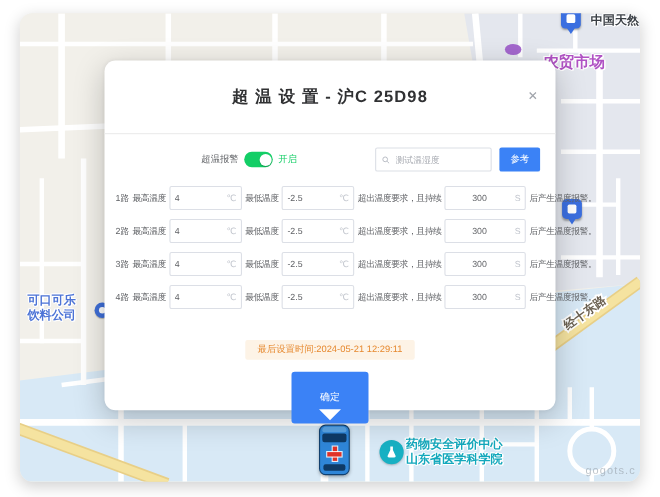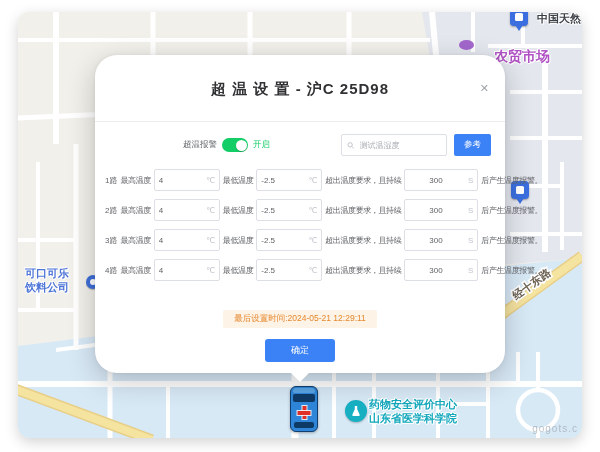--- a/index.html
+++ b/index.html
@@ -36,21 +36,21 @@
   .truck .hood{position:absolute;top:1px;left:2px;right:2px;height:5px;background:#5aa4e4;border-radius:4px 4px 2px 2px;}
   .truck .windshield{position:absolute;top:7px;left:2px;right:2px;height:8px;background:#0e3a66;border-radius:2px;}
   .truck .rear{position:absolute;bottom:3px;left:3px;right:3px;height:6px;background:#0e3a66;border-radius:2px;}
   .truck .cross{position:absolute;top:19px;left:50%;transform:translateX(-50%);width:13px;height:13px;}
   .truck .cross::before{content:'';position:absolute;left:4.5px;top:0;width:4px;height:13px;background:#e03128;box-shadow:0 0 0 1px rgba(255,255,255,.85);}
   .truck .cross::after{content:'';position:absolute;top:4.5px;left:0;width:13px;height:4px;background:#e03128;box-shadow:0 0 0 1px rgba(255,255,255,.85);}
   .watermark{position:absolute;right:4px;bottom:4px;font-size:10px;color:#9aa4ad;opacity:.65;z-index:2;letter-spacing:1px;}
   
   .modal{
     position:absolute;left:95px;top:55px;width:410px;height:318px;background:#fff;z-index:20;
-    border-radius:22px;box-shadow:0 8px 28px rgba(0,0,0,.22),0 0 4px rgba(0,0,0,.06);
+    border-radius:10px;box-shadow:0 8px 28px rgba(0,0,0,.22),0 0 4px rgba(0,0,0,.06);
   }
   .modal-tail{position:absolute;bottom:-9px;left:50%;margin-left:-10px;width:0;height:0;
     border-left:10px solid transparent;border-right:10px solid transparent;border-top:10px solid #fff;}
   .modal-title{margin-top:24px;text-align:center;font-size:15px;line-height:20px;
     font-weight:bold;color:#303133;letter-spacing:1px;}
   .modal-close{position:absolute;top:28px;right:16px;font-size:11px;color:#a0a4ab;cursor:pointer;line-height:11px;}
   .divider{border-bottom:1px solid #ececec;margin-top:22px;}
   .controls{display:flex;align-items:center;margin:11px 14px 0 88px;height:24px;}
   .tg-label{font-size:8.5px;color:#606266;margin-right:5px;}
   .toggle{width:26px;height:14px;border-radius:7px;background:#13ce66;position:relative;cursor:pointer;flex:none;}
@@ -67,21 +67,21 @@
   .t-row .lbl{letter-spacing:-0.4px;flex:none;}
   .t-row .ch{flex:none;margin-right:3px;}
   .ibox{display:inline-flex;align-items:center;border:1px solid #dcdfe6;border-radius:2px;height:20px;padding:0 4px;margin:0 3px;background:#fff;flex:none;}
   .ibox input{border:0;outline:0;padding:0;font-size:8px;color:#606266;width:100%;background:transparent;font-family:inherit;}
   .ibox .unit{color:#c0c4cc;font-size:8px;flex:none;margin-left:1px;}
   .ibox.temp{width:56px;}
   .ibox.dur{width:44px;padding-left:24px;}
   .ts-wrap{text-align:center;margin-top:22px;}
   .ts{display:inline-block;background:#fdf3e6;color:#e6882e;font-size:8.5px;padding:3px 11px;border-radius:2px;}
   .cf-wrap{text-align:center;margin-top:11px;}
-  .btn-confirm{font-size:9px;border-radius:3px;padding:5px 26px;}
+  .btn-confirm{font-size:9px;border-radius:3px;padding:17px 26px;}
 </style>
 </head>
 <body>
 
 <div class="map-card">
   <svg class="bg" width="564" height="426" viewBox="0 0 564 426">
     <rect width="564" height="426" fill="#f2f0ea"></rect>
     <polygon points="404,0 564,0 564,246 468,254 442,118 414,58" fill="#e4e7ee"></polygon>
     <polygon points="0,334 96,322 210,340 306,330 384,320 466,256 564,246 564,426 0,426" fill="#d8e9f6"></polygon>
     <g stroke="#ffffff" fill="none">

